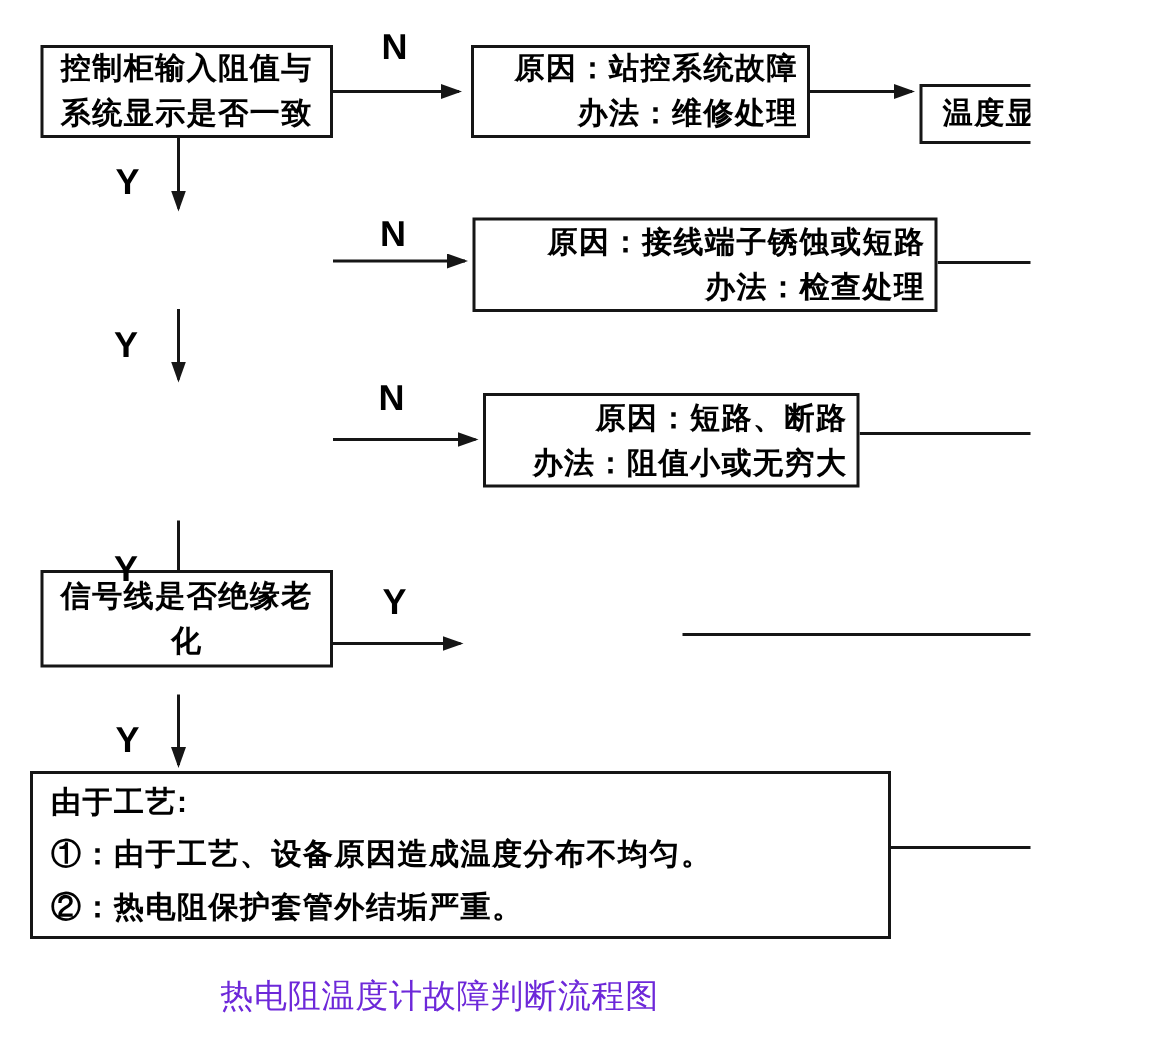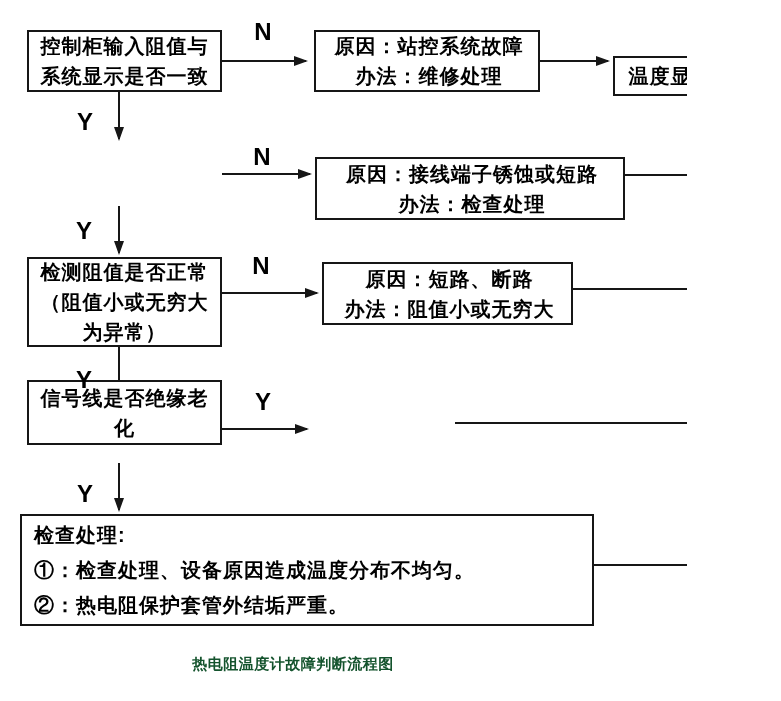--- a/index.html
+++ b/index.html
@@ -12,38 +12,38 @@
     position:absolute;box-sizing:border-box;background:#ffffff;
     border:2px solid #161616;font-weight:bold;font-size:20px;
     letter-spacing:1px;line-height:1.5;color:#000;
   }
   .decision{
     display:flex;align-items:center;justify-content:center;
     text-align:center;white-space:pre-line;
   }
   .outcome{
     display:flex;flex-direction:column;justify-content:center;
-    white-space:pre-line;padding:0 6px 0 10px;text-align:center;
+    white-space:pre-line;padding:0 6px 0 10px;text-align:right;
   }
   .result{
     display:flex;align-items:center;justify-content:center;text-align:center;
   }
   .process{
     display:flex;flex-direction:column;gap:5px;
     padding:4px 10px 8px 12px;
   }
   .process .line{white-space:pre-line;}
   .lbl{
     position:absolute;transform:translate(-50%,-50%);
     font-weight:bold;font-size:24px;line-height:1;color:#000;
   }
   .title{
     position:absolute;transform:translate(-50%,-50%);
-    font-weight:bold;font-size:15px;letter-spacing:0.5px;
-    white-space:nowrap;color:#14532d;
+    font-weight:normal;font-size:22px;letter-spacing:0.5px;
+    white-space:nowrap;color:#6d28d9;
   }
 </style>
 </head>
 <body>
 
 <div class="canvas">
 
   <svg class="connectors" viewBox="0 0 781 701" xmlns="http://www.w3.org/2000/svg">
     <defs>
       <marker id="ah" markerWidth="7" markerHeight="5" refX="6" refY="2.5" orient="auto" markerUnits="strokeWidth">
@@ -63,38 +63,35 @@
       <line x1="625" y1="175" x2="711" y2="175" marker-end="url(#ah)"></line>
       <line x1="573" y1="289" x2="711" y2="289" marker-end="url(#ah)"></line>
       <line x1="455" y1="423" x2="711" y2="423" marker-end="url(#ah)"></line>
       <line x1="594" y1="565" x2="711" y2="565" marker-end="url(#ah)"></line>
       <line x1="716" y1="565" x2="716" y2="85" marker-end="url(#ah)"></line>
     </g>
   </svg>
 
   <div class="box decision" style="left:27px;top:30px;width:195px;height:62px;">控制柜输入阻值与
 系统显示是否一致</div>
-  <div class="box decision" style="left:27px;top:257px;width:195px;height:90px;">检测阻值是否正常
-（阻值小或无穷大
-为异常）</div>
   <div class="box decision" style="left:27px;top:380px;width:195px;height:65px;">信号线是否绝缘老
 化</div>
 
   <div class="box outcome" style="left:314px;top:30px;width:226px;height:62px;">原因：站控系统故障
 办法：维修处理</div>
-  <div class="box outcome" style="left:315px;top:157px;width:310px;height:63px;">原因：接线端子锈蚀或短路
+  <div class="box outcome" style="left:315px;top:145px;width:310px;height:63px;">原因：接线端子锈蚀或短路
 办法：检查处理</div>
   <div class="box outcome" style="left:322px;top:262px;width:251px;height:63px;">原因：短路、断路
 办法：阻值小或无穷大</div>
 
   <div class="box result" style="left:613px;top:56px;width:157px;height:40px;">温度显示正常</div>
 
   <div class="box process" style="left:20px;top:514px;width:574px;height:112px;">
-    <div class="line">检查处理:</div>
-    <div class="line">①：检查处理、设备原因造成温度分布不均匀。</div>
+    <div class="line">由于工艺:</div>
+    <div class="line">①：由于工艺、设备原因造成温度分布不均匀。</div>
     <div class="line">②：热电阻保护套管外结垢严重。</div>
   </div>
 
   <span class="lbl" style="left:263px;top:32px;">N</span>
   <span class="lbl" style="left:85px;top:122px;">Y</span>
   <span class="lbl" style="left:262px;top:157px;">N</span>
   <span class="lbl" style="left:84px;top:231px;">Y</span>
   <span class="lbl" style="left:261px;top:266px;">N</span>
   <span class="lbl" style="left:84px;top:380px;">Y</span>
   <span class="lbl" style="left:263px;top:402px;">Y</span>

